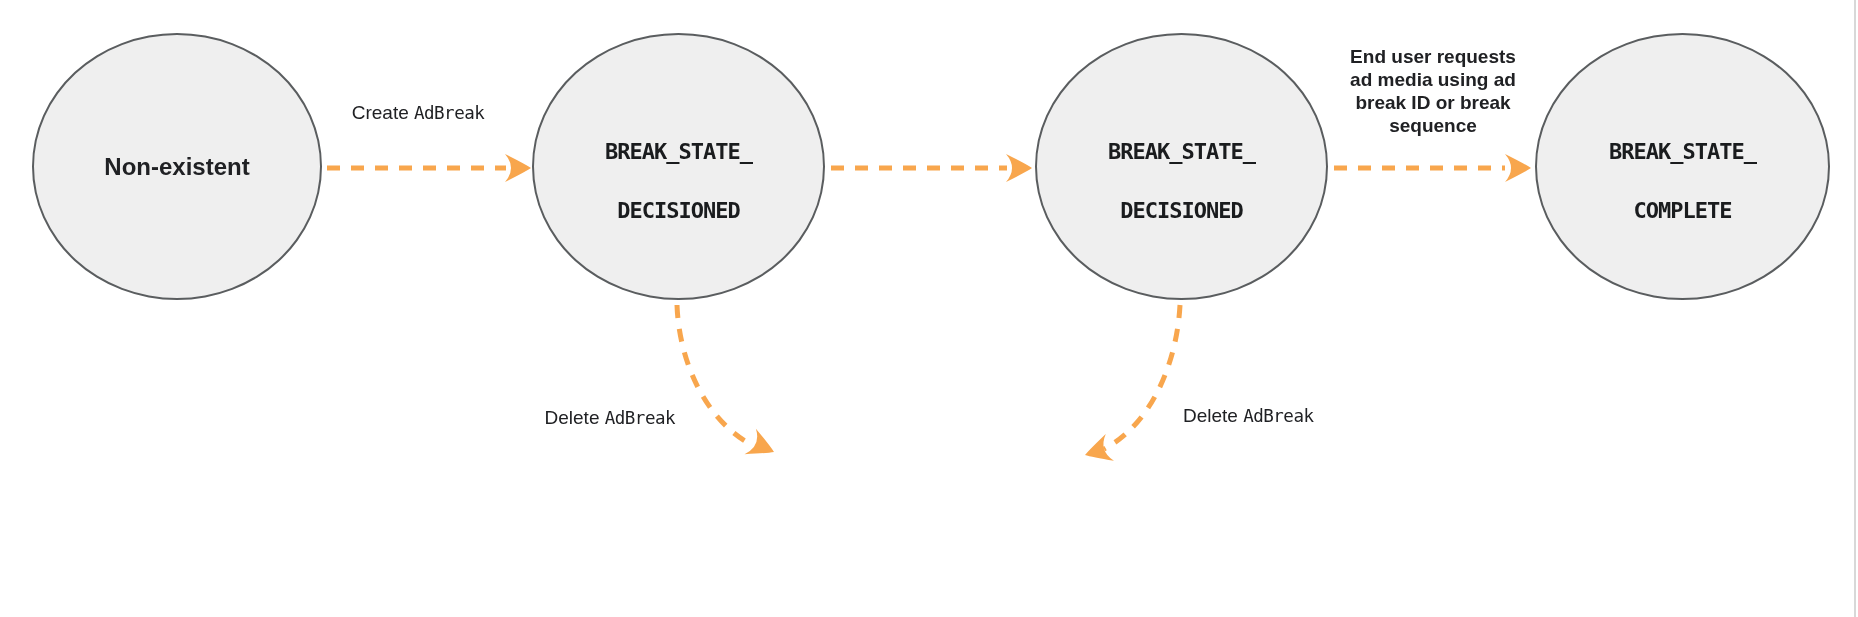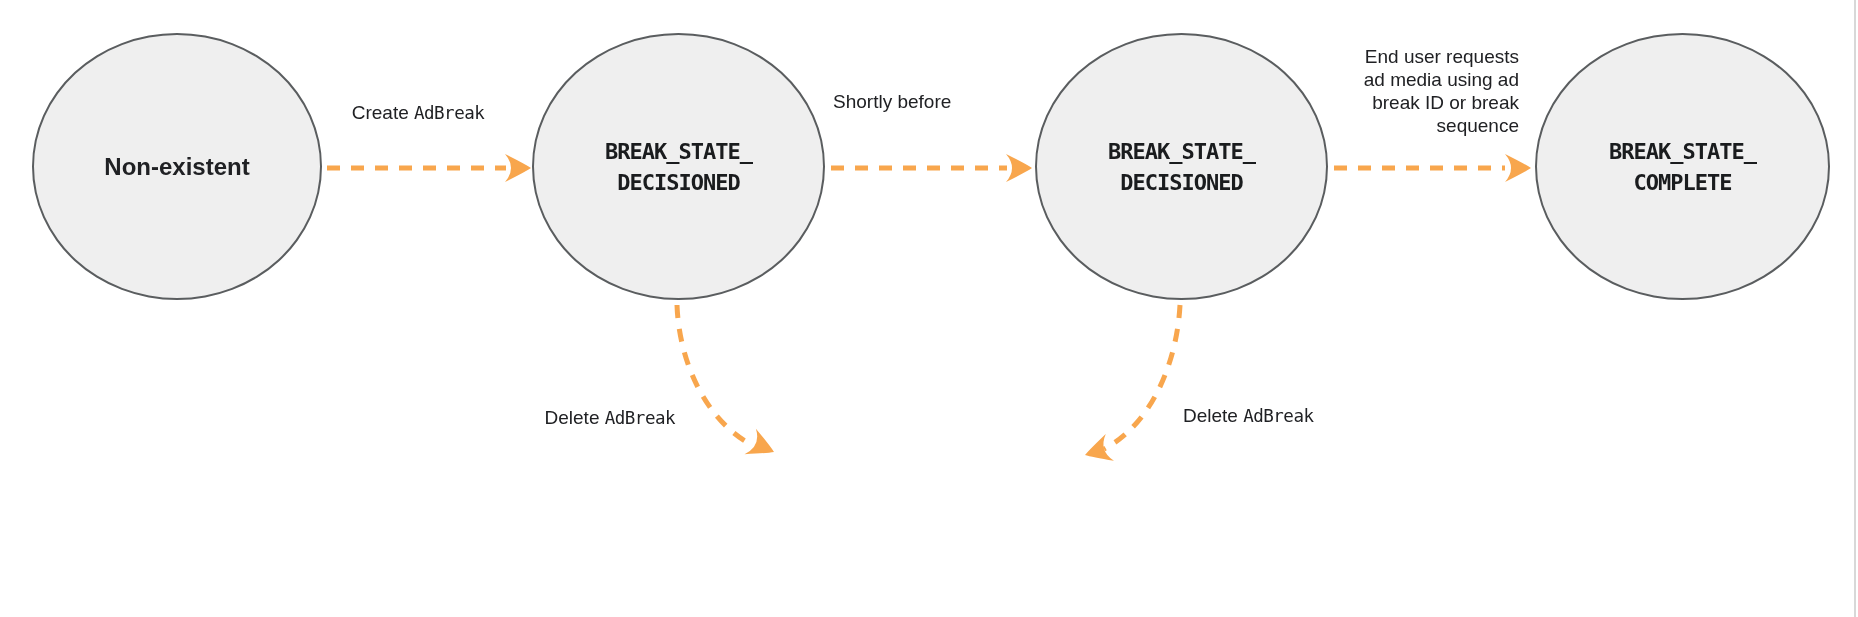--- a/index.html
+++ b/index.html
@@ -49,20 +49,21 @@
     font-size: 24px;
     color: #202124;
   }
   .node-label-mono {
     font-family: "DejaVu Sans Mono", monospace;
     font-weight: 700;
     font-size: 22px;
     line-height: 31px;
     color: #1a1c1e;
     letter-spacing: -1px;
+    margin-top: 28px;
   }
   .edge-label {
     position: absolute;
     font-size: 19px;
     line-height: 23px;
     color: #202124;
   }
   .code {
     font-family: "DejaVu Sans Mono", monospace;
     font-size: 17.5px;
@@ -111,24 +112,23 @@
     <span class="node-label-mono block">BREAK_STATE_</span>
     <span class="node-label-mono block">COMPLETE</span>
   </div>
 
 
   <div class="edge-label" style="left:318px; top:101px; width:200px; text-align:center;">
     <span>Create </span><span class="code">AdBreak</span>
   </div>
 
   <div class="edge-label" style="left:833px; top:90px; width:220px; text-align:left;">
-    <span class="block">Shortly before</span>
   </div>
 
-  <div class="edge-label" style="left:1347px; top:45px; width:172px; text-align:right;">
+  <div class="edge-label" style="left:1347px; top:45px; width:172px; text-align:center;font-weight:bold;">
     <span>End user requests ad media using ad break ID or break sequence</span>
   </div>
 
   <div class="edge-label" style="left:495px; top:406px; width:180px; text-align:right;">
     <span>Delete </span><span class="code">AdBreak</span>
   </div>
 
   <div class="edge-label" style="left:1183px; top:404px; width:180px; text-align:left;">
     <span>Delete </span><span class="code">AdBreak</span>
   </div>

